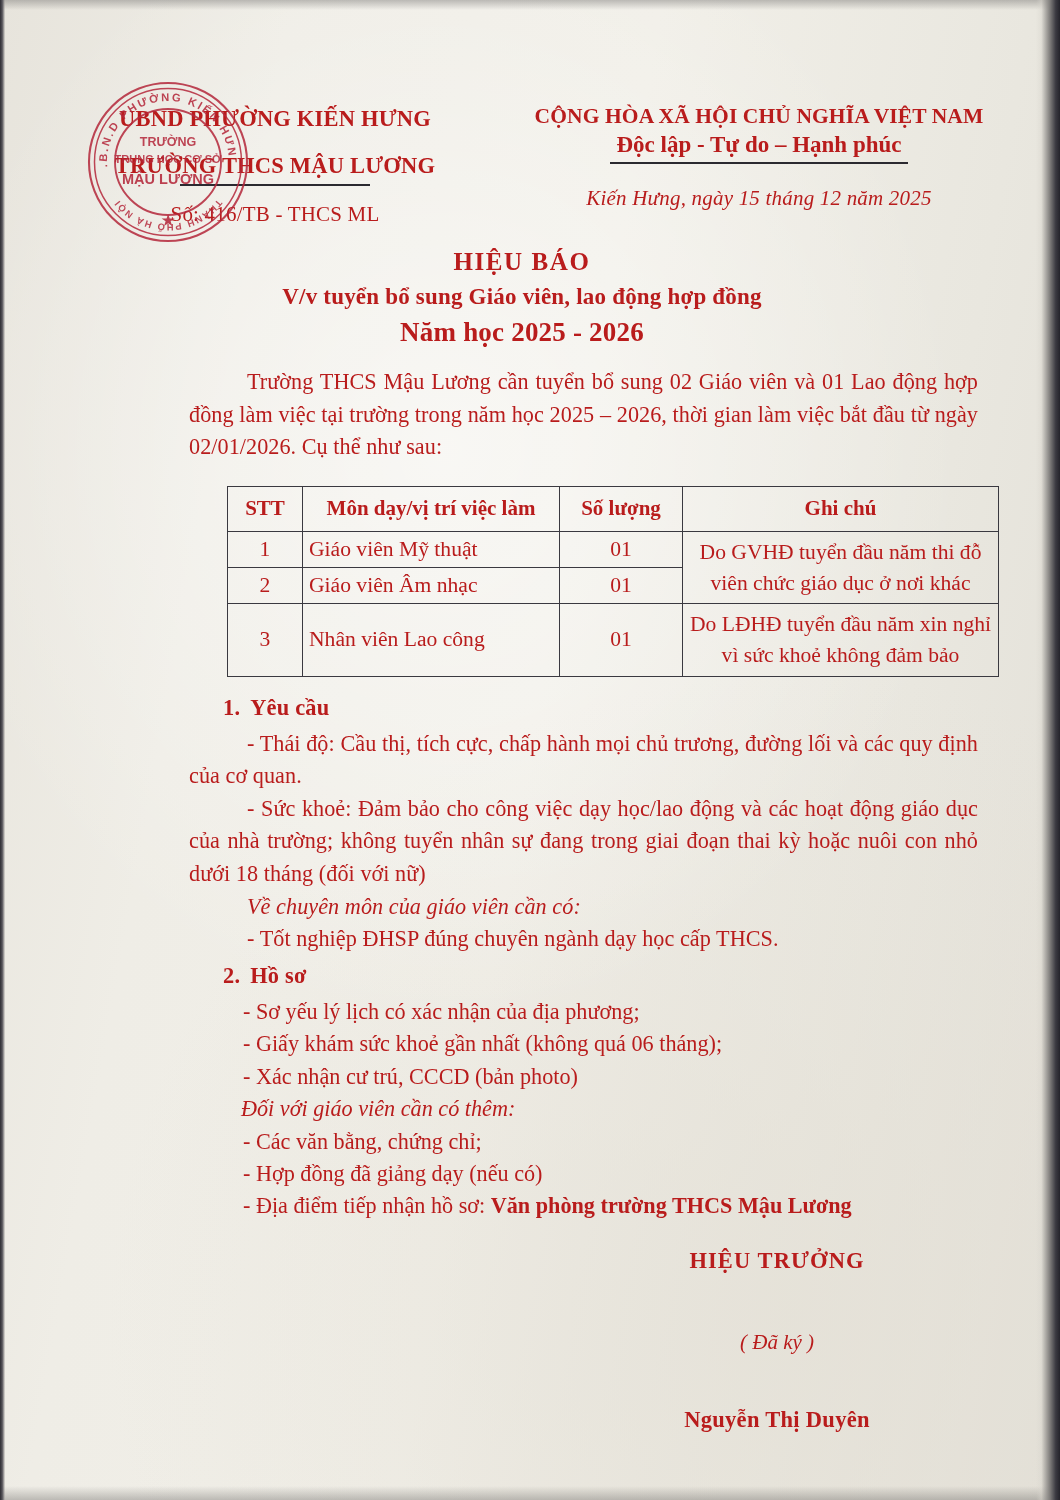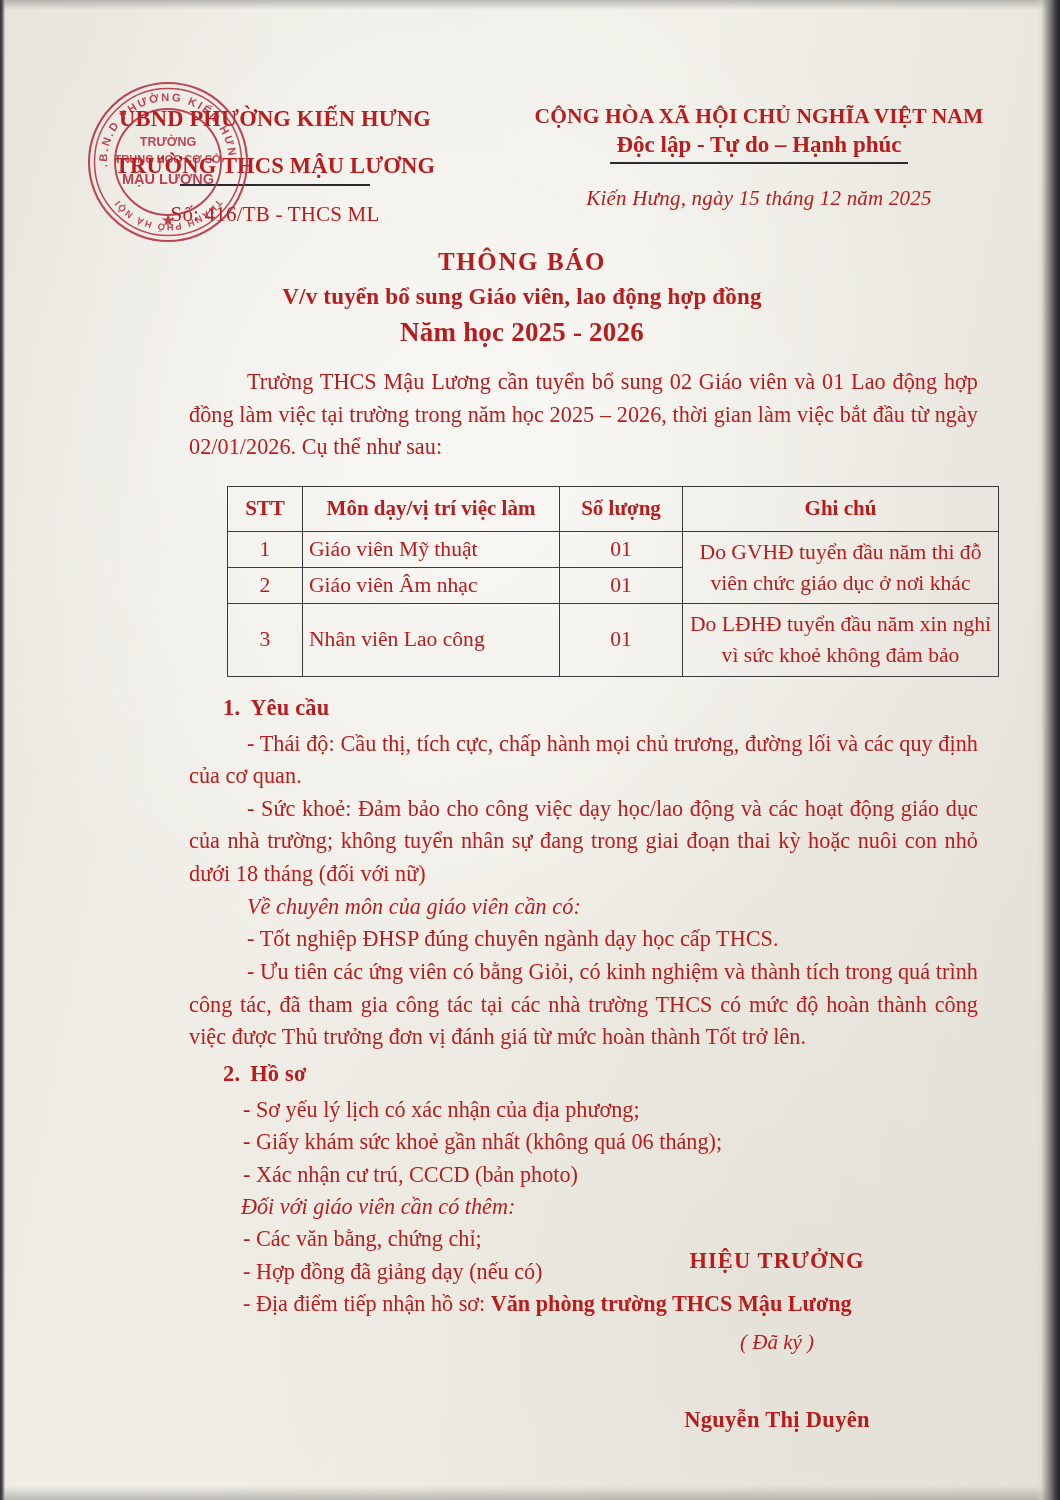--- a/index.html
+++ b/index.html
@@ -293,21 +293,21 @@
       <text font-family="'Liberation Sans', sans-serif" font-size="9.4" font-weight="bold" fill="#b5293c" letter-spacing="1.5" opacity="0.9">
         <textPath href="#arcBot" startOffset="50%" text-anchor="middle">THÀNH PHỐ HÀ NỘI</textPath>
       </text>
       <text x="90" y="74" text-anchor="middle" font-family="'Liberation Sans', sans-serif" font-size="12.5" font-weight="bold" fill="#b5293c" opacity="0.92">TRƯỜNG</text>
       <text x="90" y="91" text-anchor="middle" font-family="'Liberation Sans', sans-serif" font-size="11" font-weight="bold" fill="#b5293c" opacity="0.92">TRUNG HỌC CƠ SỞ</text>
       <text x="90" y="112" text-anchor="middle" font-family="'Liberation Sans', sans-serif" font-size="14.5" font-weight="bold" fill="#b5293c" opacity="0.95">MẬU LƯƠNG</text>
       <text x="90" y="154" text-anchor="middle" font-size="17" fill="#b5293c" opacity="0.95">★</text>
     </svg>
 
     <div id="title-block">
-      <div id="doc-title">THÔNG BÁO</div>
+      <div id="doc-title">HIỆU BÁO</div>
       <div id="doc-subtitle">V/v tuyển bổ sung Giáo viên, lao động hợp đồng</div>
       <div id="doc-schoolyear">Năm học 2025 - 2026</div>
     </div>
 
     <div id="body-area">
 
       <div class="para indent">Trường THCS Mậu Lương cần tuyển bổ sung 02 Giáo viên và 01 Lao động hợp đồng làm việc tại trường trong năm học 2025 – 2026, thời gian làm việc bắt đầu từ ngày 02/01/2026. Cụ thể như sau:</div>
 
       <div id="table-wrap">
         <table class="tbl">
@@ -342,21 +342,20 @@
       </div>
 
       <div class="num-head">
         <span class="num-idx">1.</span><span>Yêu cầu</span>
       </div>
       <div class="gap-sm"></div>
       <div class="para indent">- Thái độ: Cầu thị, tích cực, chấp hành mọi chủ trương, đường lối và các quy định của cơ quan.</div>
       <div class="para indent">- Sức khoẻ: Đảm bảo cho công việc dạy học/lao động và các hoạt động giáo dục của nhà trường; không tuyển nhân sự đang trong giai đoạn thai kỳ hoặc nuôi con nhỏ dưới 18 tháng (đối với nữ)</div>
       <div class="para indent italic">Về chuyên môn của giáo viên cần có:</div>
       <div class="para indent">- Tốt nghiệp ĐHSP đúng chuyên ngành dạy học cấp THCS.</div>
-      <div class="para indent">- Ưu tiên các ứng viên có bằng Giỏi, có kinh nghiệm và thành tích trong quá trình công tác, đã tham gia công tác tại các nhà trường THCS có mức độ hoàn thành công việc được Thủ trưởng đơn vị đánh giá từ mức hoàn thành Tốt trở lên.</div>
 
       <div class="gap-sm"></div>
 
       <div class="num-head">
         <span class="num-idx">2.</span><span>Hồ sơ</span>
       </div>
       <div class="gap-sm"></div>
       <div class="bullet-line">-  Sơ yếu lý lịch có xác nhận của địa phương;</div>
       <div class="bullet-line">- Giấy khám sức khoẻ gần nhất (không quá 06 tháng);</div>
       <div class="bullet-line">- Xác nhận cư trú, CCCD (bản photo)</div>

